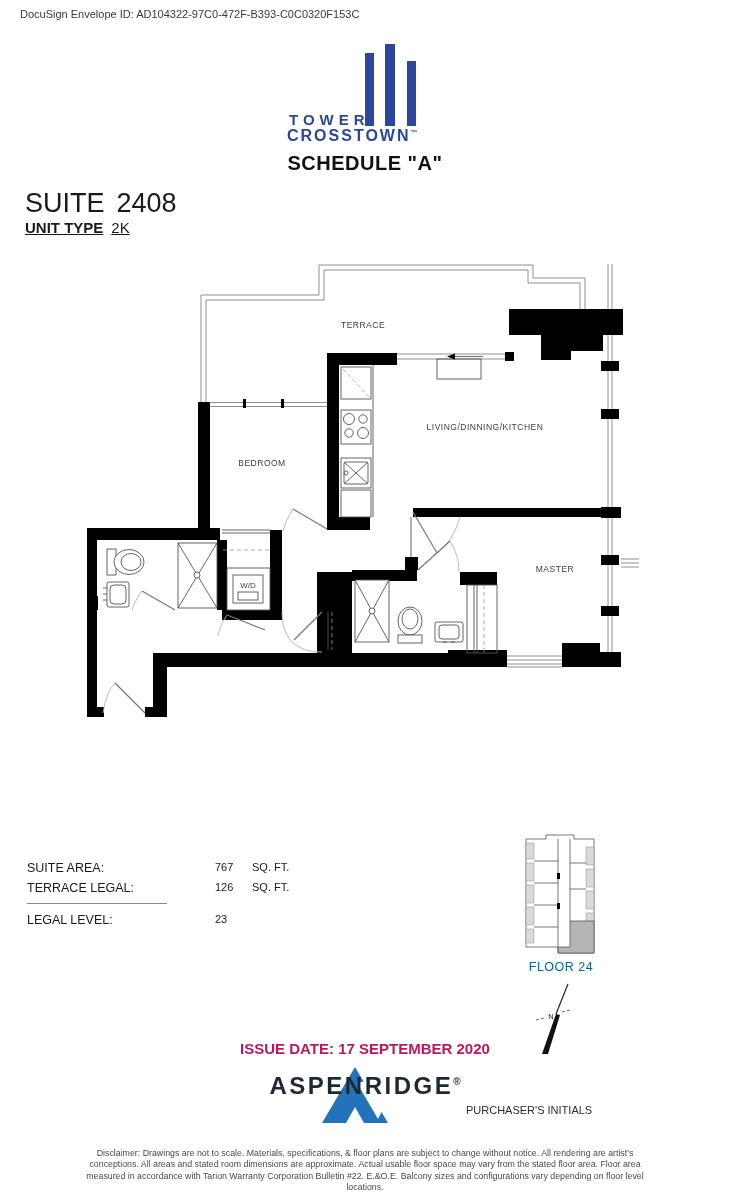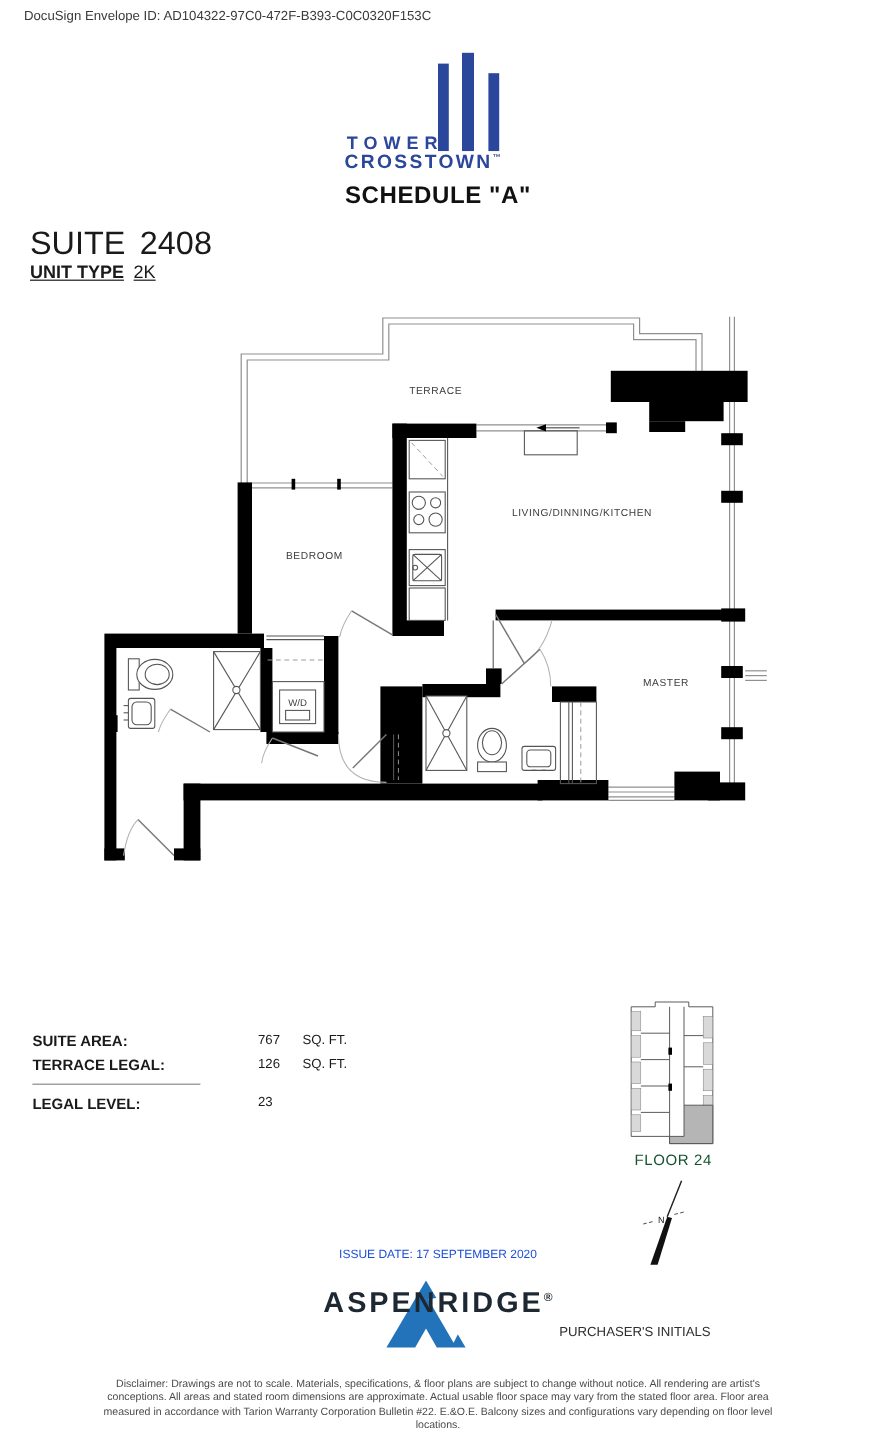--- a/index.html
+++ b/index.html
@@ -11,25 +11,25 @@
   .tower-line1{font-size:15px;font-weight:bold;letter-spacing:5px;}
   .tower-line2{font-size:16px;font-weight:bold;letter-spacing:2px;}
   .tower-line2 sup{font-size:7px;}
   .schedule{width:710px;text-align:center;font-size:20px;font-weight:bold;color:#111;letter-spacing:.5px;}
   .suite-line{font-size:27px;}
   .suite-line .lab{font-weight:normal;}
   .suite-line .val{font-weight:normal;margin-left:12px;}
   .unit-line{font-size:15px;margin-top:0;text-decoration:underline;}
   .unit-line .lab{font-weight:bold;}
   .unit-line .val{margin-left:8px;}
-  .area-lab{font-size:12.5px;font-weight:bold;text-align:center;}
+  .area-lab{font-size:12.5px;font-weight:normal;text-align:center;}
   .area-val{font-size:11px;}
   .area-div{border-top:1.2px solid #8a8a8a;width:140px;height:0;}
-  .floorlab{width:86px;text-align:center;font-size:12.5px;color:#14532d;letter-spacing:.5px;}
-  .issue{width:710px;text-align:center;font-size:10px;font-weight:normal;color:#1d4ed8;}
+  .floorlab{width:86px;text-align:center;font-size:12.5px;color:#0369a1;letter-spacing:.5px;}
+  .issue{width:710px;text-align:center;font-size:15px;font-weight:bold;color:#be185d;}
   .aspen-text{width:710px;text-align:center;font-size:24px;font-weight:bold;letter-spacing:2.5px;color:#1e2832;}
   .aspen-text sup{font-size:10px;letter-spacing:0;}
   .pinits{font-size:11px;color:#2e2e2e;}
   .ds-label{font-size:8.5px;font-weight:bold;color:#111;background:#fff;padding:0 2px;}
   .sig-line{border-top:1px solid #888;width:140px;height:0;}
   .disclaimer{width:570px;text-align:center;font-size:8.8px;line-height:1.3;color:#4a4a4a;}
   
   .w{fill:#000;stroke:none;}
   .tl{stroke:#8f8f8f;fill:none;stroke-width:1;}
   .fx{stroke:#555;fill:#fff;stroke-width:.9;}

